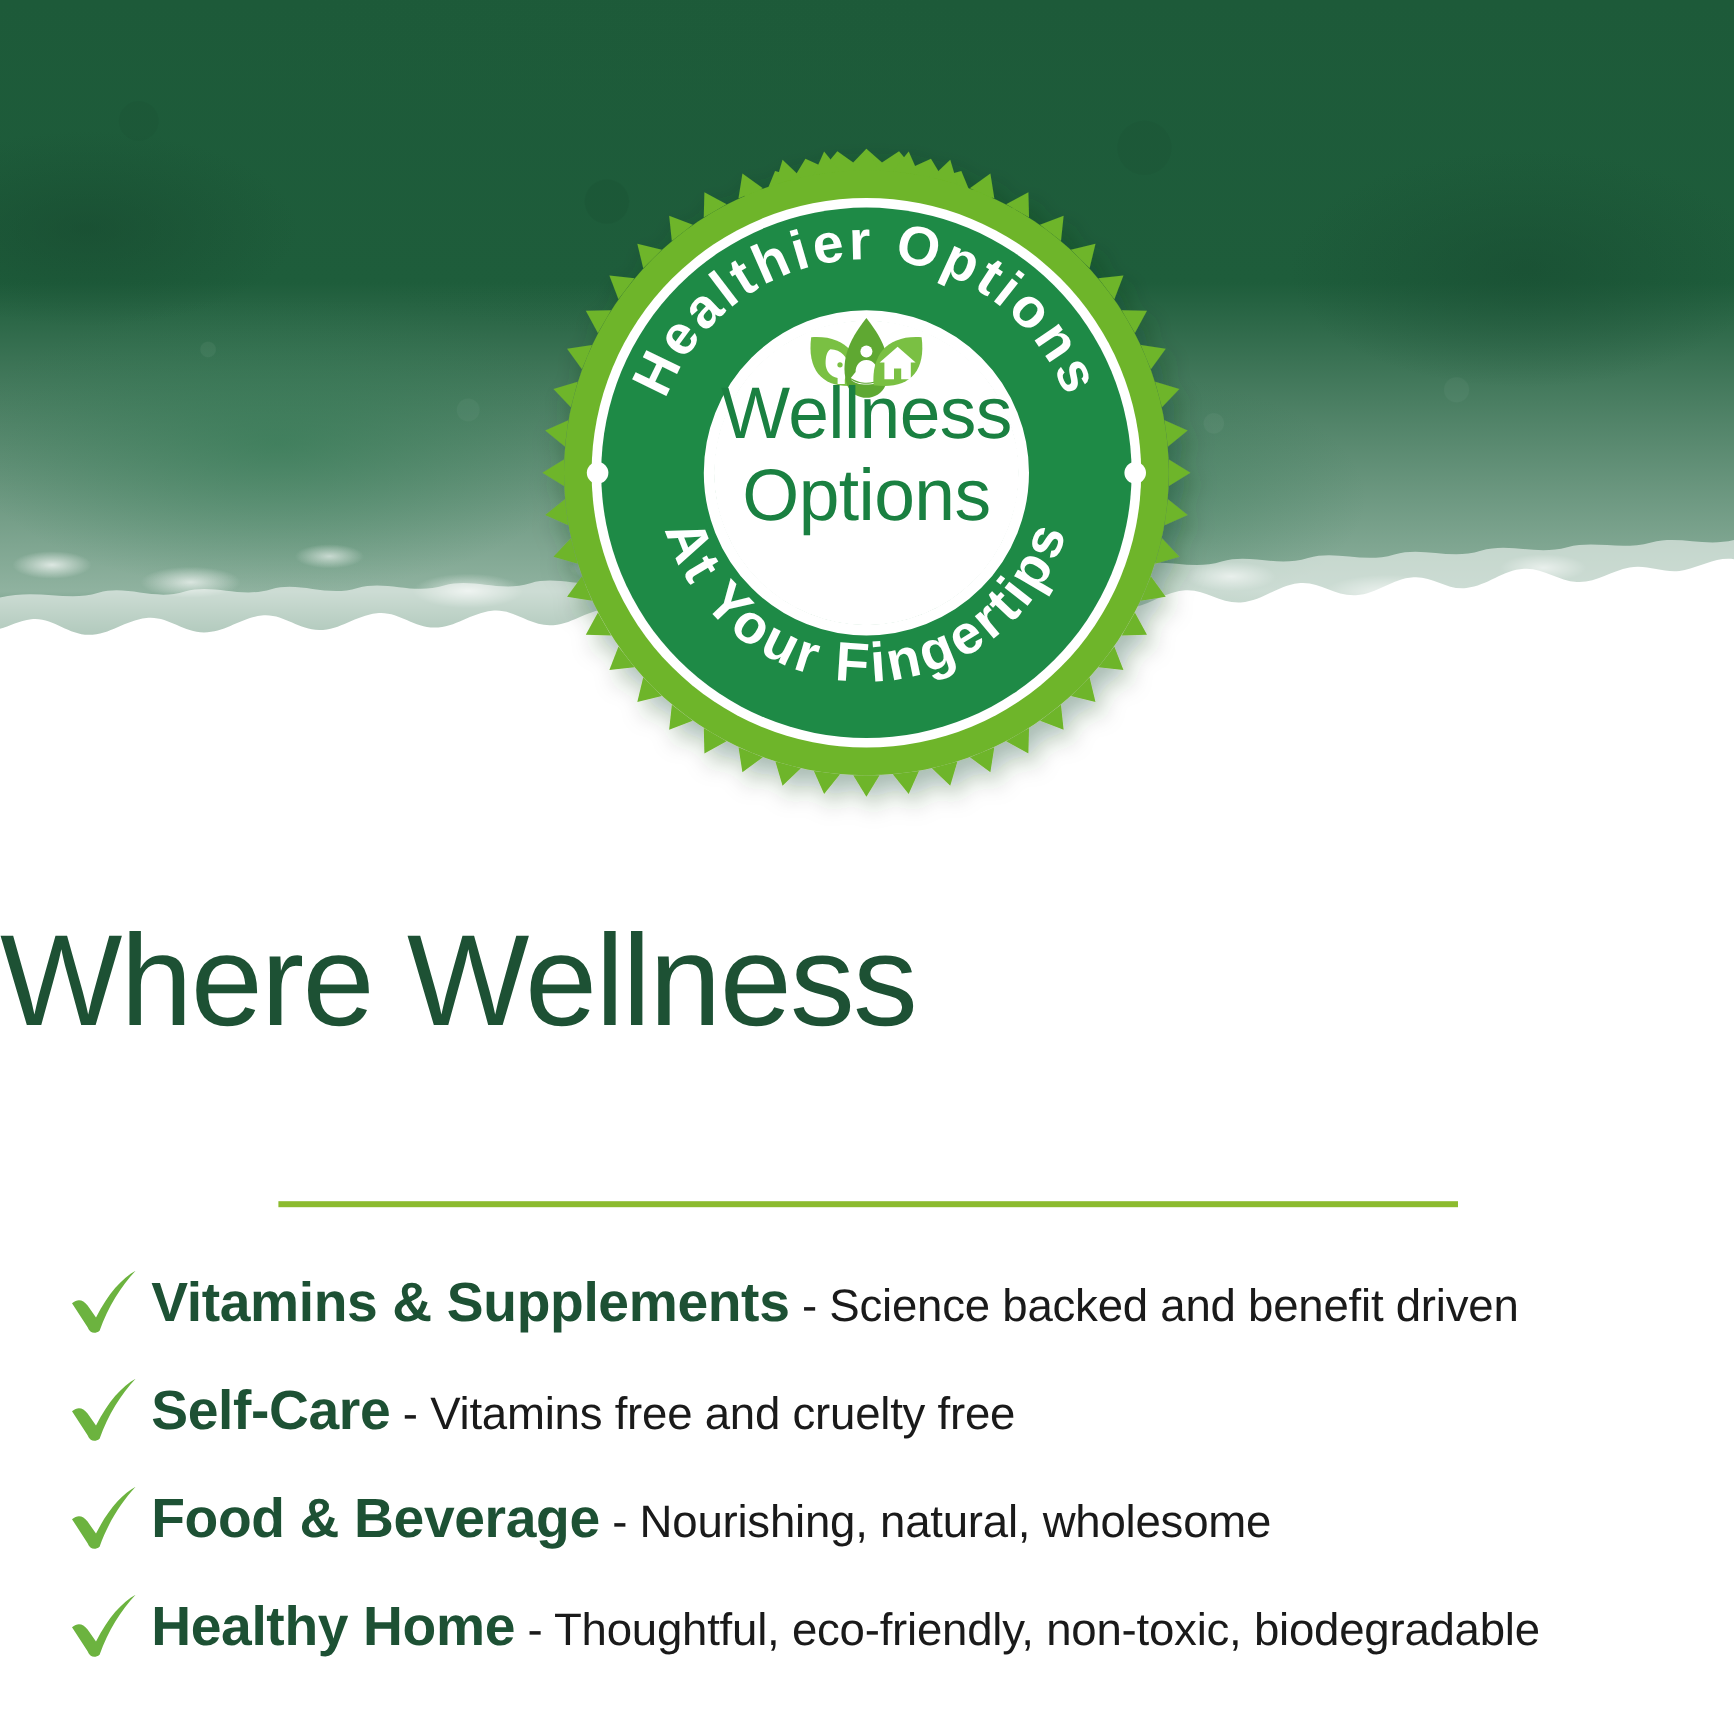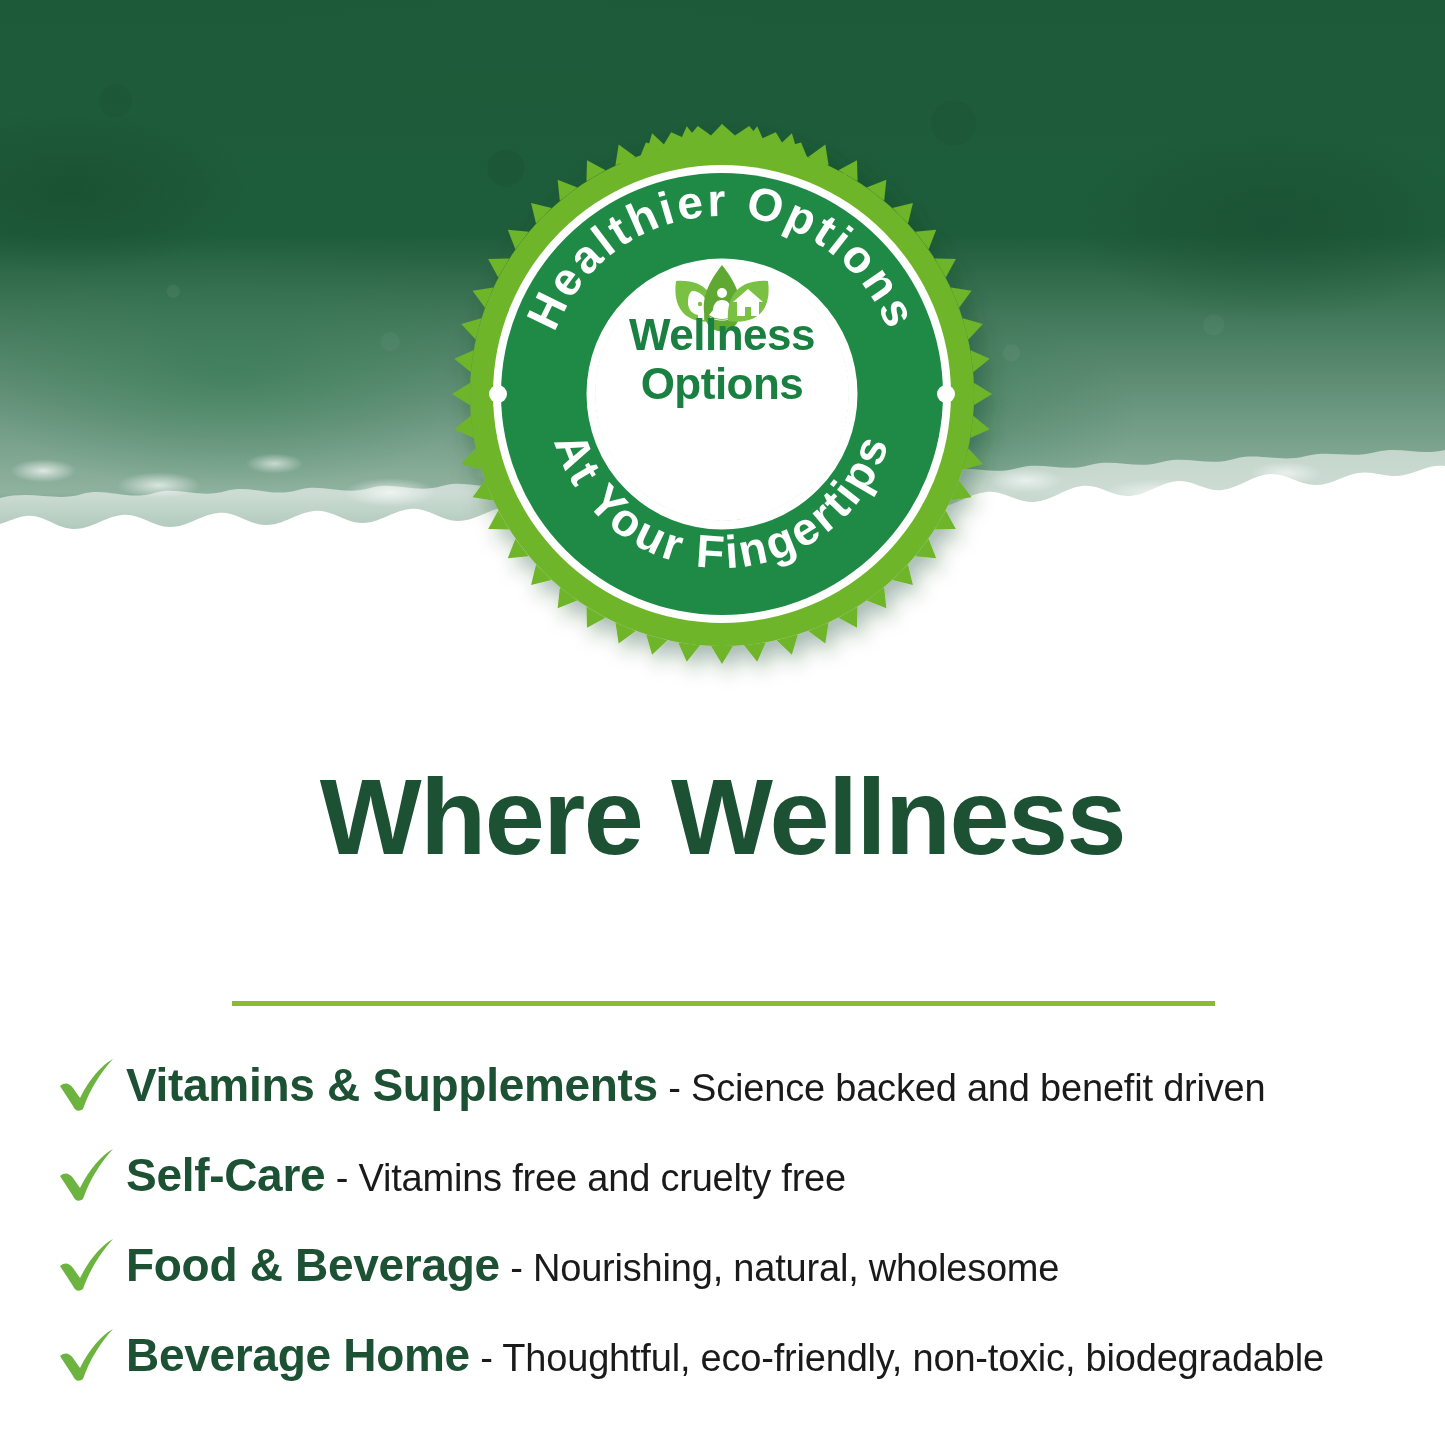--- a/index.html
+++ b/index.html
@@ -107,36 +107,35 @@
   }
   .badge-wrap svg { display: block; width: 540px; height: 540px; overflow: visible; }
 
   .badge-center-text {
     position: absolute;
     left: 0;
     top: 186px;
     width: 540px;
     text-align: center;
     color: #1a8041;
-    font-weight: 700;
-    font-size: 44px;
+    font-weight: 400;
+    font-size: 61px;
     line-height: 1.12;
     letter-spacing: -0.5px;
   }
   .badge-center-text span { display: block; }
 
   
   .headline {
     position: absolute;
     left: 0;
     top: 762px;
     width: 1445px;
-    text-align: center;
     color: #1d5134;
-    font-weight: 700;
+    font-weight: 400;
     font-size: 108px;
     line-height: 1.02;
     letter-spacing: -1.5px;
   }
   .headline span { display: block; }
 
   .divider {
     position: absolute;
     left: 232px;
     top: 1001px;
@@ -530,18 +529,18 @@
       </span>
     </div>
 
     <div class="bullet">
       <span class="check">
         <svg viewBox="0 0 64 64" aria-hidden="true">
           <path d="M5,33 C10,29 14,30 18,35 L25,45 C35,25 47,12 58,6 C46,19 35,36 28,56 C24,59 20,58 18,53 Z" fill="#6CB33F"></path>
         </svg>
       </span>
       <span class="bullet-text">
-        <span class="bullet-title">Beverage Home</span><span class="bullet-desc"> - </span><span class="bullet-desc">Thoughtful, eco-friendly, non-toxic, biodegradable</span>
+        <span class="bullet-title">Healthy Home</span><span class="bullet-desc"> - </span><span class="bullet-desc">Thoughtful, eco-friendly, non-toxic, biodegradable</span>
       </span>
     </div>
 
   </div>
 </div>
 
 </body></html>

